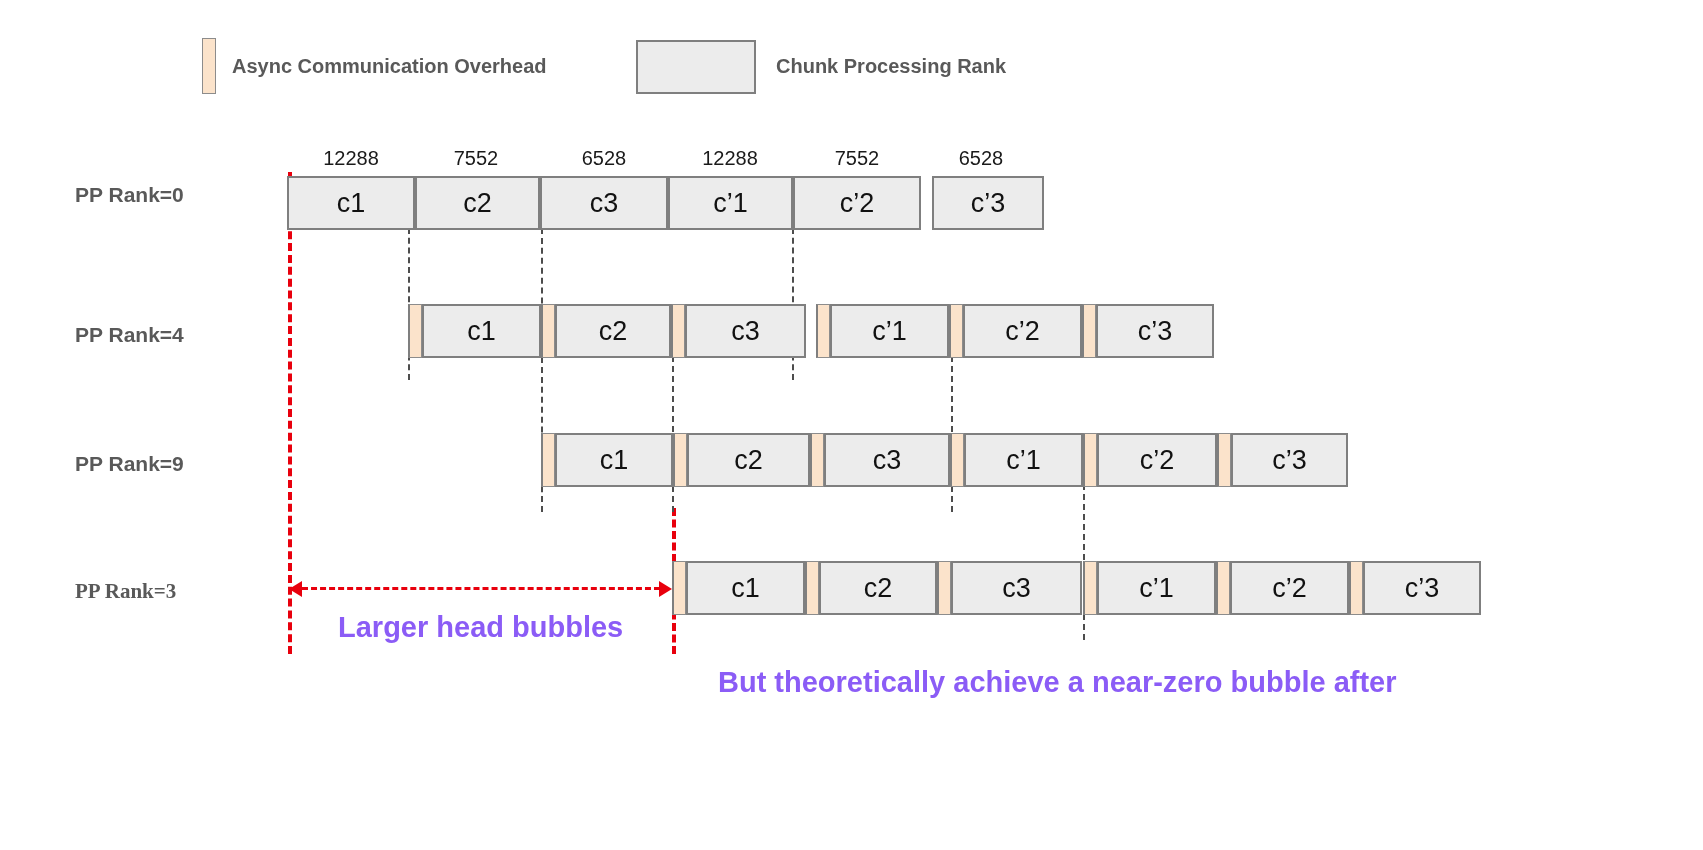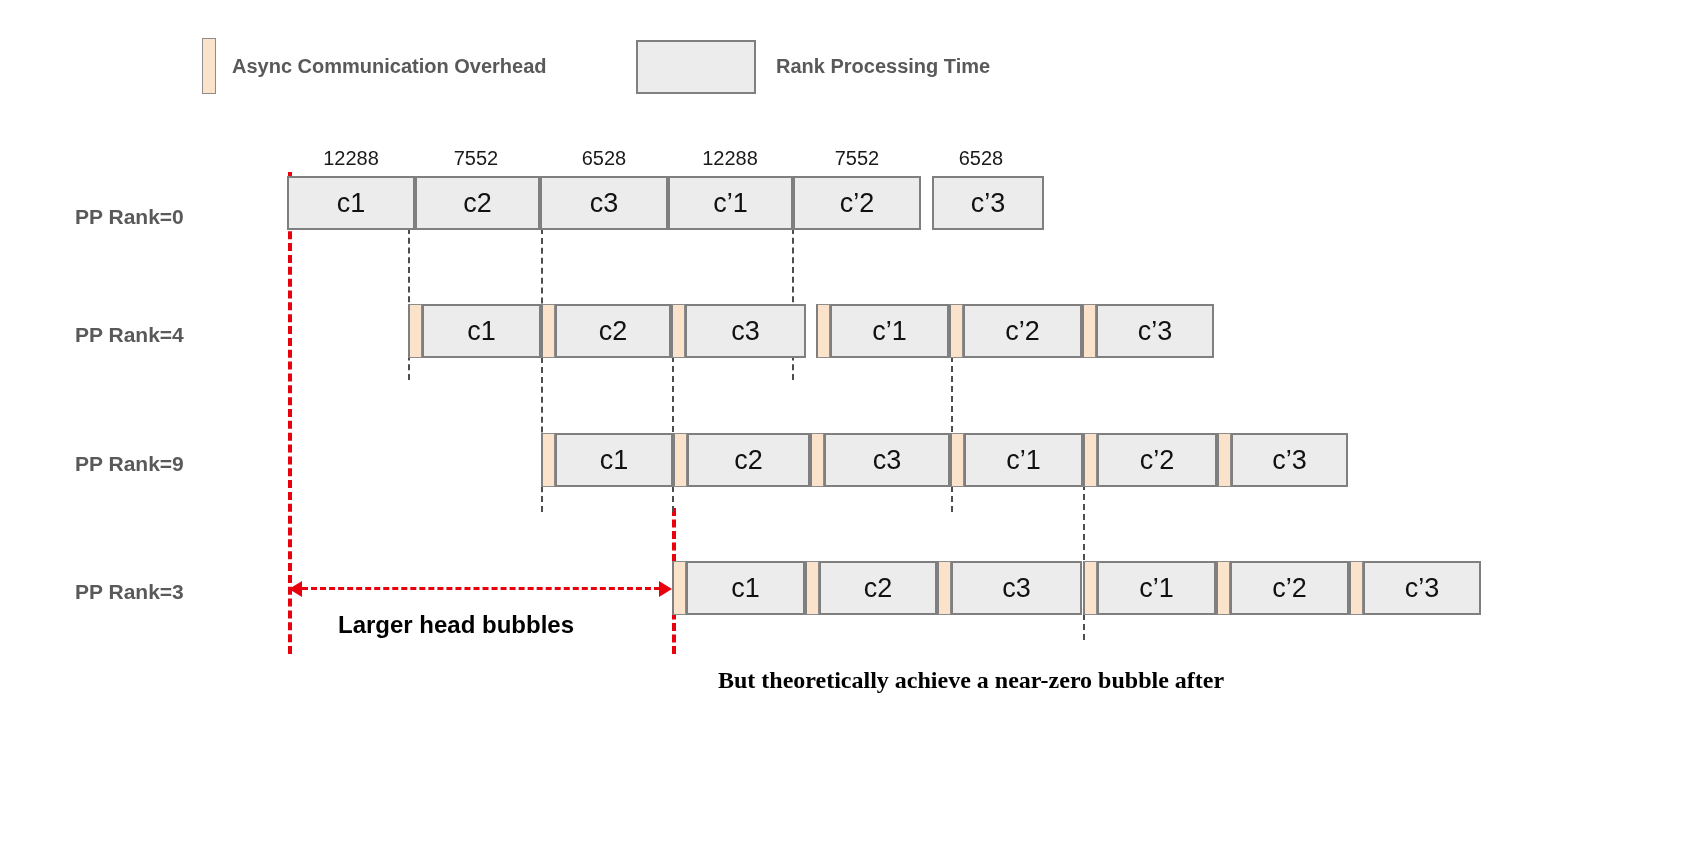--- a/index.html
+++ b/index.html
@@ -62,48 +62,48 @@
     position:absolute;height:0;border-top:3px dashed #e8000d;
   }
   .arrow-head{
     position:absolute;width:0;height:0;
     border-top:8px solid transparent;border-bottom:8px solid transparent;
   }
   .arrow-head.left{border-right:13px solid #e8000d;}
   .arrow-head.right{border-left:13px solid #e8000d;}
 
   .note{
-    position:absolute;font-size:24px;font-weight:bold;color:#000000;
+    position:absolute;font-size:29px;font-weight:bold;color:#8b5cf6;
     white-space:nowrap;line-height:1;
   }
   .note.bubbles{left:338px;top:613px;}
-  .note.caption{left:718px;top:668px;font-family:Liberation Serif, serif;}
+  .note.caption{left:718px;top:668px;}
 </style>
 </head>
 <body>
 
 <div id="stage">
 
   <div class="legend-swatch-comm"></div>
   <div class="legend-label a">Async Communication Overhead</div>
 
   <div class="legend-swatch-chunk"></div>
-  <div class="legend-label b">Rank Processing Time</div>
+  <div class="legend-label b">Chunk Processing Rank</div>
 
   <div class="size-label" style="left:287px;top:148px;width:128px;">12288</div>
   <div class="size-label" style="left:412px;top:148px;width:128px;">7552</div>
   <div class="size-label" style="left:540px;top:148px;width:128px;">6528</div>
   <div class="size-label" style="left:666px;top:148px;width:128px;">12288</div>
   <div class="size-label" style="left:793px;top:148px;width:128px;">7552</div>
   <div class="size-label" style="left:922px;top:148px;width:118px;">6528</div>
 
-  <div class="rank-label" style="top:206px;text-align:center;">PP Rank=0</div>
+  <div class="rank-label" style="top:184px;text-align:center;">PP Rank=0</div>
   <div class="rank-label" style="top:324px;">PP Rank=4</div>
   <div class="rank-label" style="top:453px;">PP Rank=9</div>
-  <div class="rank-label" style="top:581px;">PP Rank=3</div>
+  <div class="rank-label" style="top:581px;font-family:Liberation Serif, serif;">PP Rank=3</div>
 
   <div class="vred" style="left:288px;top:172px;height:482px;"></div>
   <div class="vred" style="left:672px;top:508px;height:146px;"></div>
 
   <div class="vdash" style="left:408px;top:228px;height:152px;"></div>
   <div class="vdash" style="left:541px;top:228px;height:284px;"></div>
   <div class="vdash" style="left:792px;top:228px;height:152px;"></div>
   <div class="vdash" style="left:672px;top:356px;height:156px;"></div>
   <div class="vdash" style="left:951px;top:356px;height:156px;"></div>
   <div class="vdash" style="left:1083px;top:484px;height:156px;"></div>

